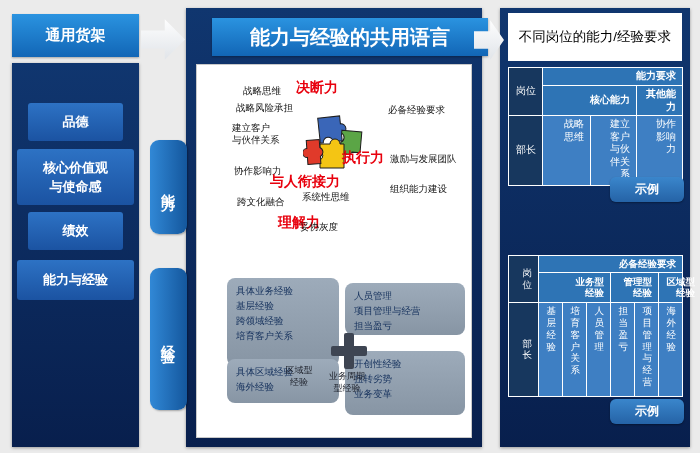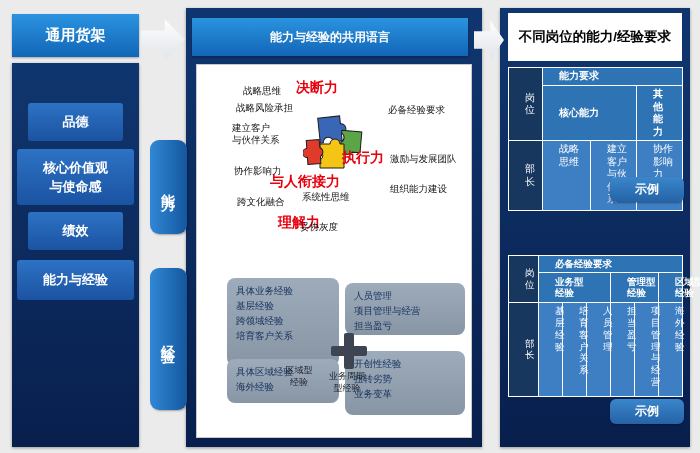--- a/index.html
+++ b/index.html
@@ -12,21 +12,21 @@
        box-shadow:0 1px 2px rgba(0,0,0,.3)}
   .navy{background:linear-gradient(180deg,#10366f,#081f4d);box-shadow:0 1px 3px rgba(0,0,0,.35)}
   .left-title{left:12px;top:14px;width:127px;height:43px;font-size:15px}
   .left-panel{left:12px;top:63px;width:127px;height:384px}
   .left-item{position:absolute;background:linear-gradient(180deg,#2d72c4,#1b53a2);color:#fff;
        font-size:13px;font-weight:bold;display:flex;align-items:center;justify-content:center;
        text-align:center;white-space:pre-line;border-radius:3px;line-height:1.5}
   .block-arrow{position:absolute;background:linear-gradient(180deg,#ffffff,#dfe3e8);z-index:6;
        clip-path:polygon(0 30%,54% 30%,54% 5%,100% 50%,54% 95%,54% 70%,0 70%)}
   .mid-panel{left:186px;top:8px;width:296px;height:439px}
-  .mid-title{left:192px;top:18px;width:276px;height:38px;font-size:12px;z-index:2}
+  .mid-title{left:212px;top:18px;width:276px;height:38px;font-size:20px;z-index:2}
   .tab{position:absolute;left:150px;width:37px;background:linear-gradient(90deg,#3188d6,#14579d);
        border-radius:9px;color:#fff;font-weight:bold;font-size:14px;display:flex;align-items:center;
        justify-content:center;writing-mode:vertical-rl;letter-spacing:5px;z-index:4;
        box-shadow:1px 1px 2px rgba(0,0,0,.3)}
   .tab-ability{top:140px;height:94px}
   .tab-exp{top:268px;height:142px}
   .white-box{position:absolute;left:196px;top:64px;width:276px;height:374px;background:#fff;
        border:1px solid #c9c9c9;z-index:2}
   .term{position:absolute;font-size:9.5px;color:#121212;white-space:pre-line;line-height:1.3;z-index:3}
   .term.red{color:#e8000d;font-weight:bold;font-size:14px}
@@ -34,24 +34,24 @@
   .exp-box{position:absolute;background:linear-gradient(180deg,#9dabba,#8795a4);border-radius:8px;
        color:#14305c;font-size:9.5px;line-height:15px;padding:5px 9px;white-space:pre-line}
   .mx{position:absolute;font-size:9px;color:#20242e;line-height:1.3;text-align:center;z-index:3}
   .plus-axis{position:absolute;left:134px;top:268px;width:36px;height:36px;z-index:2}
   .plus-axis::before{content:"";position:absolute;left:50%;top:0;width:10px;height:100%;
        transform:translateX(-50%);background:#3e4552;border-radius:2px}
   .plus-axis::after{content:"";position:absolute;top:50%;left:0;height:10px;width:100%;
        transform:translateY(-50%);background:#3e4552;border-radius:2px}
   .right-panel{left:500px;top:8px;width:190px;height:439px}
   .right-title{position:absolute;left:8px;top:5px;width:174px;height:48px;background:#fff;
-       color:#000;font-weight:bold;font-size:13.5px;display:flex;align-items:center;
+       color:#000;font-weight:normal;font-size:13.5px;display:flex;align-items:center;
        justify-content:center;text-align:center;line-height:1.4;padding:0 6px}
   .t{position:absolute;border-collapse:collapse;table-layout:fixed;width:174px}
-  .t td{border:1px solid #fff;color:#fff;text-align:left;padding:2px 16px;line-height:1.25}
+  .t td{border:1px solid #fff;color:#fff;text-align:right;padding:2px 6px;line-height:1.25}
   .t1{left:8px;top:59px;font-size:10px}
   .t2{left:8px;top:247px;font-size:9.5px}
   .cell-navy{background:#17375e;vertical-align:middle;font-weight:normal}
   .cell-head{background:#2e74b5;vertical-align:middle;font-weight:bold}
   .cell-data{background:#3e7fc3;vertical-align:top;padding-top:4px}
   .wrapcell{display:inline-block;width:22px}
   .wraphead{display:inline-block;width:30px}
   .example{position:absolute;width:74px;height:25px;background:linear-gradient(180deg,#3a86cc,#2563a6);
        color:#fff;font-weight:bold;font-size:12px;display:flex;align-items:center;justify-content:center;
        border-radius:6px;box-shadow:0 1px 2px rgba(0,0,0,.35)}

